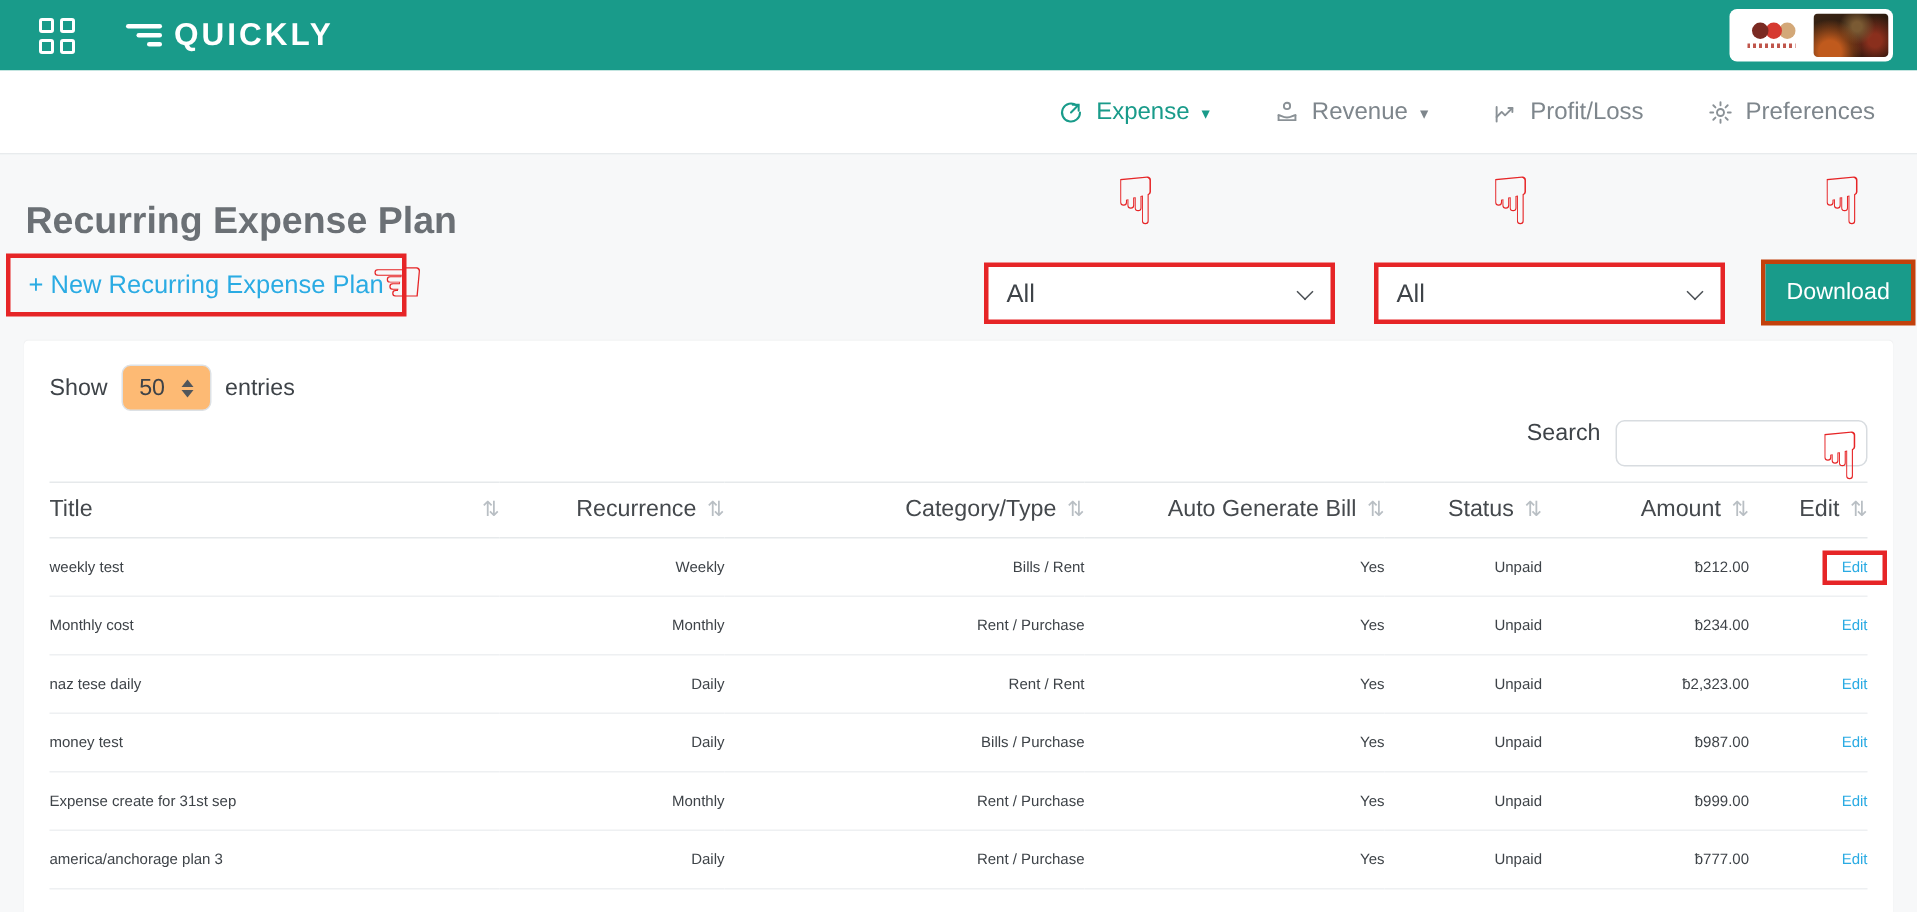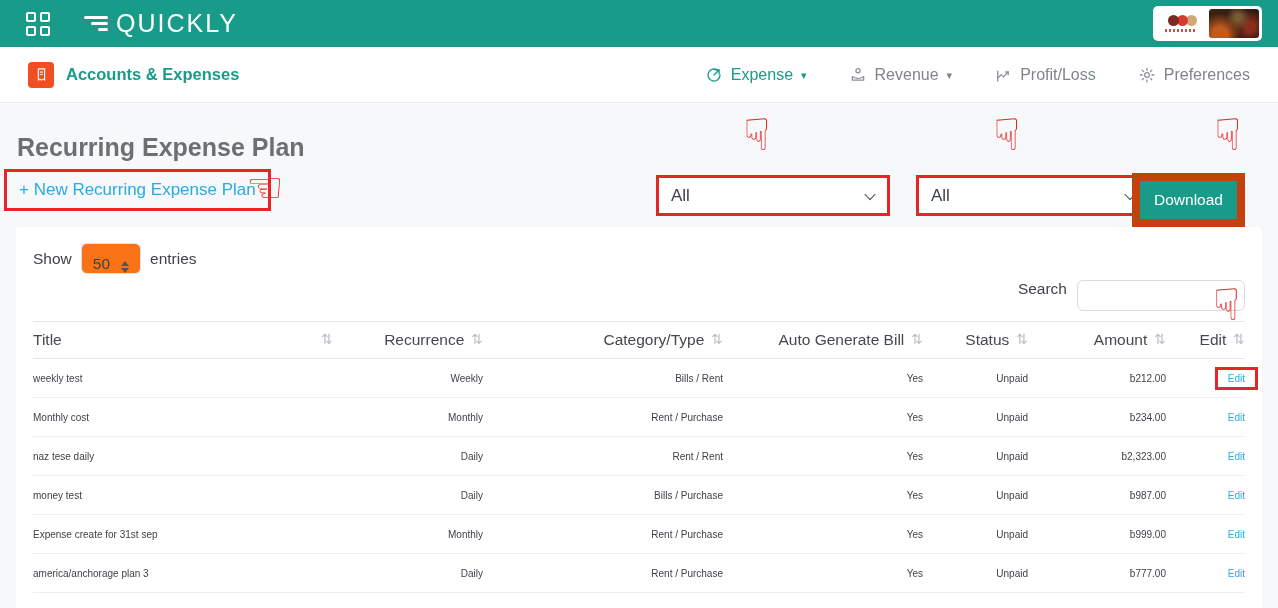--- a/index.html
+++ b/index.html
@@ -12,21 +12,21 @@
   
   .topbar{height:47px;background:#199b8a;display:flex;align-items:center;padding:0 16px 0 26px;box-sizing:border-box}
   .grid-icon{display:grid;grid-template-columns:10px 10px;gap:4px;margin-right:34px;cursor:pointer}
   .grid-icon b{width:10px;height:10px;border:2px solid #fff;border-radius:2px;box-sizing:border-box;display:block}
   .logo{display:flex;align-items:center;gap:8px}
   .speed-lines{display:flex;flex-direction:column;align-items:flex-end;gap:3px}
   .speed-lines i{display:block;height:3px;background:#fff;border-radius:2px}
   .speed-lines i:nth-child(1){width:24px}
   .speed-lines i:nth-child(2){width:17px}
   .speed-lines i:nth-child(3){width:10px}
-  .logo-text{color:#fff;font-size:25px;font-weight:400;letter-spacing:2px}
+  .logo-text{color:#fff;font-size:21px;font-weight:700;letter-spacing:2px}
   .topbar-right{margin-left:auto;background:#fff;border-radius:5px;padding:3px;display:flex;gap:3px;align-items:center}
   .thumb{width:50px;height:29px;border-radius:3px;overflow:hidden;position:relative}
   .logo-thumb{background:#fff;display:flex;flex-direction:column;align-items:center;justify-content:center;gap:3px}
   .circles{display:flex}
   .circles i{width:11px;height:11px;border-radius:50%;margin-right:-2px;display:block}
   .circles i:nth-child(1){background:#7a2a22;z-index:3}
   .circles i:nth-child(2){background:#d63a31;z-index:2}
   .circles i:nth-child(3){background:#d3a878}
   .tiny-text{width:32px;height:3px;background:repeating-linear-gradient(90deg,#c0564c 0 2px,transparent 2px 4px)}
   .photo-thumb{
@@ -50,27 +50,27 @@
   .page-heading{position:absolute;left:17px;top:30px;font-size:25px;font-weight:700;color:#6b7075}
   .link-box{position:absolute;left:4px;top:66px;border:3px solid #e62527;padding:8px 12px}
   .new-link{color:#2aabe3;font-size:17px;text-decoration:none;cursor:pointer}
   .hand{color:#e62527;line-height:1;position:absolute;user-select:none}
   .hand-left{left:246px;top:64px;font-size:42px}
   .hand-down{top:10px;font-size:44px;transform:translateX(-50%)}
   .filter-box{position:absolute;top:72px;border:3px solid #e62527;width:234px;height:41px;background:#fff;box-sizing:border-box}
   .fb1{left:656px}.fb2{left:916px}
   .fake-select{width:100%;height:100%;display:flex;align-items:center;padding:0 12px;box-sizing:border-box;font-size:17px;color:#3e4348;position:relative;cursor:pointer}
   .chev{position:absolute;right:13px;top:50%;width:7px;height:7px;border-right:1.8px solid #4a4f54;border-bottom:1.8px solid #4a4f54;transform:translateY(-68%) rotate(45deg)}
-  .dl-box{position:absolute;left:1132px;top:70px;border:8px solid #c2410c}
+  .dl-box{position:absolute;left:1174px;top:70px;border:3px solid #c2410c}
   .dl-btn{display:block;background:#199b8a;color:#fff;font-size:15.5px;padding:10px 14px;border:none;cursor:pointer;font-family:inherit}
   
   .card{position:relative;margin:0 16px;background:#fff;height:380px;padding:10px 17px 0;box-sizing:content-box;
         width:calc(100% - 66px);border-radius:3px;overflow:hidden;box-shadow:0 0 1px rgba(0,0,0,.06)}
   .show-row{display:flex;align-items:center;gap:9px;font-size:15.5px;color:#3e4348;margin-top:6px}
-  .entries-select{border:1px solid #dde1e5;border-radius:6px;height:31px;display:flex;align-items:flex-end;gap:11px;padding:0 11px;color:#3e4348;box-sizing:border-box;cursor:pointer;background:#f97316}
+  .entries-select{border:1px solid #dde1e5;border-radius:6px;height:31px;display:flex;align-items:center;gap:11px;padding:0 11px;color:#3e4348;box-sizing:border-box;cursor:pointer;background:#fdba74}
   .updown{display:flex;flex-direction:column;gap:2px}
   .updown i{width:0;height:0;border-left:4px solid transparent;border-right:4px solid transparent;display:block}
   .updown .up{border-bottom:5px solid #51565b}
   .updown .down{border-top:5px solid #51565b}
   .search-row{display:flex;justify-content:flex-end;gap:10px;margin-top:6px;font-size:15.5px;color:#3e4348}
   .search-input{width:168px;height:31px;border:1px solid #d8dce0;border-radius:6px;background:#fff;box-sizing:border-box;outline:none;padding:0 8px;font-family:inherit;font-size:14px}
   table{width:100%;border-collapse:collapse;margin-top:10px;table-layout:fixed}
   th{font-weight:500;font-size:15.5px;color:#45494d;padding:9px 0;border-top:1px solid #e6e9eb;border-bottom:1px solid #e6e9eb;cursor:pointer}
   .th-inner{display:flex;align-items:flex-start;justify-content:flex-end;gap:7px}
   th.col-title .th-inner{justify-content:space-between}
@@ -107,29 +107,20 @@
           <i></i>
           <i></i>
         </span>
       <span class="tiny-text"></span>
     </span>
     <span class="thumb photo-thumb"></span>
   </div>
 </div>
 
 <div class="navbar">
-  <div class="section">
-    <span class="section-icon">
-      <svg width="15" height="15" viewBox="0 0 24 24" fill="none" stroke="#fff" stroke-width="1.8" stroke-linejoin="round">
-        <path d="M7 3h10v18l-2.5-1.6L12 21l-2.5-1.6L7 21z"></path>
-          <path d="M9.8 8.2h4.4M9.8 12h4.4"></path>
-      </svg>
-    </span>
-    <span class="section-title">Accounts &amp; Expenses</span>
-  </div>
   <div class="nav-items">
     <div class="nav-item active">
       <svg width="18" height="18" viewBox="0 0 24 24" fill="none" stroke="#199b8a" stroke-width="1.8" stroke-linecap="round">
         <path d="M20 12a8 8 0 1 1-3-6.2"></path>
           <path d="M13.5 5.2h5.3v5.3"></path>
           <path d="M18.4 5.6l-6.4 6.4"></path>
       </svg>
       <span>Expense</span>
       <span class="caret">▾</span>
     </div>

